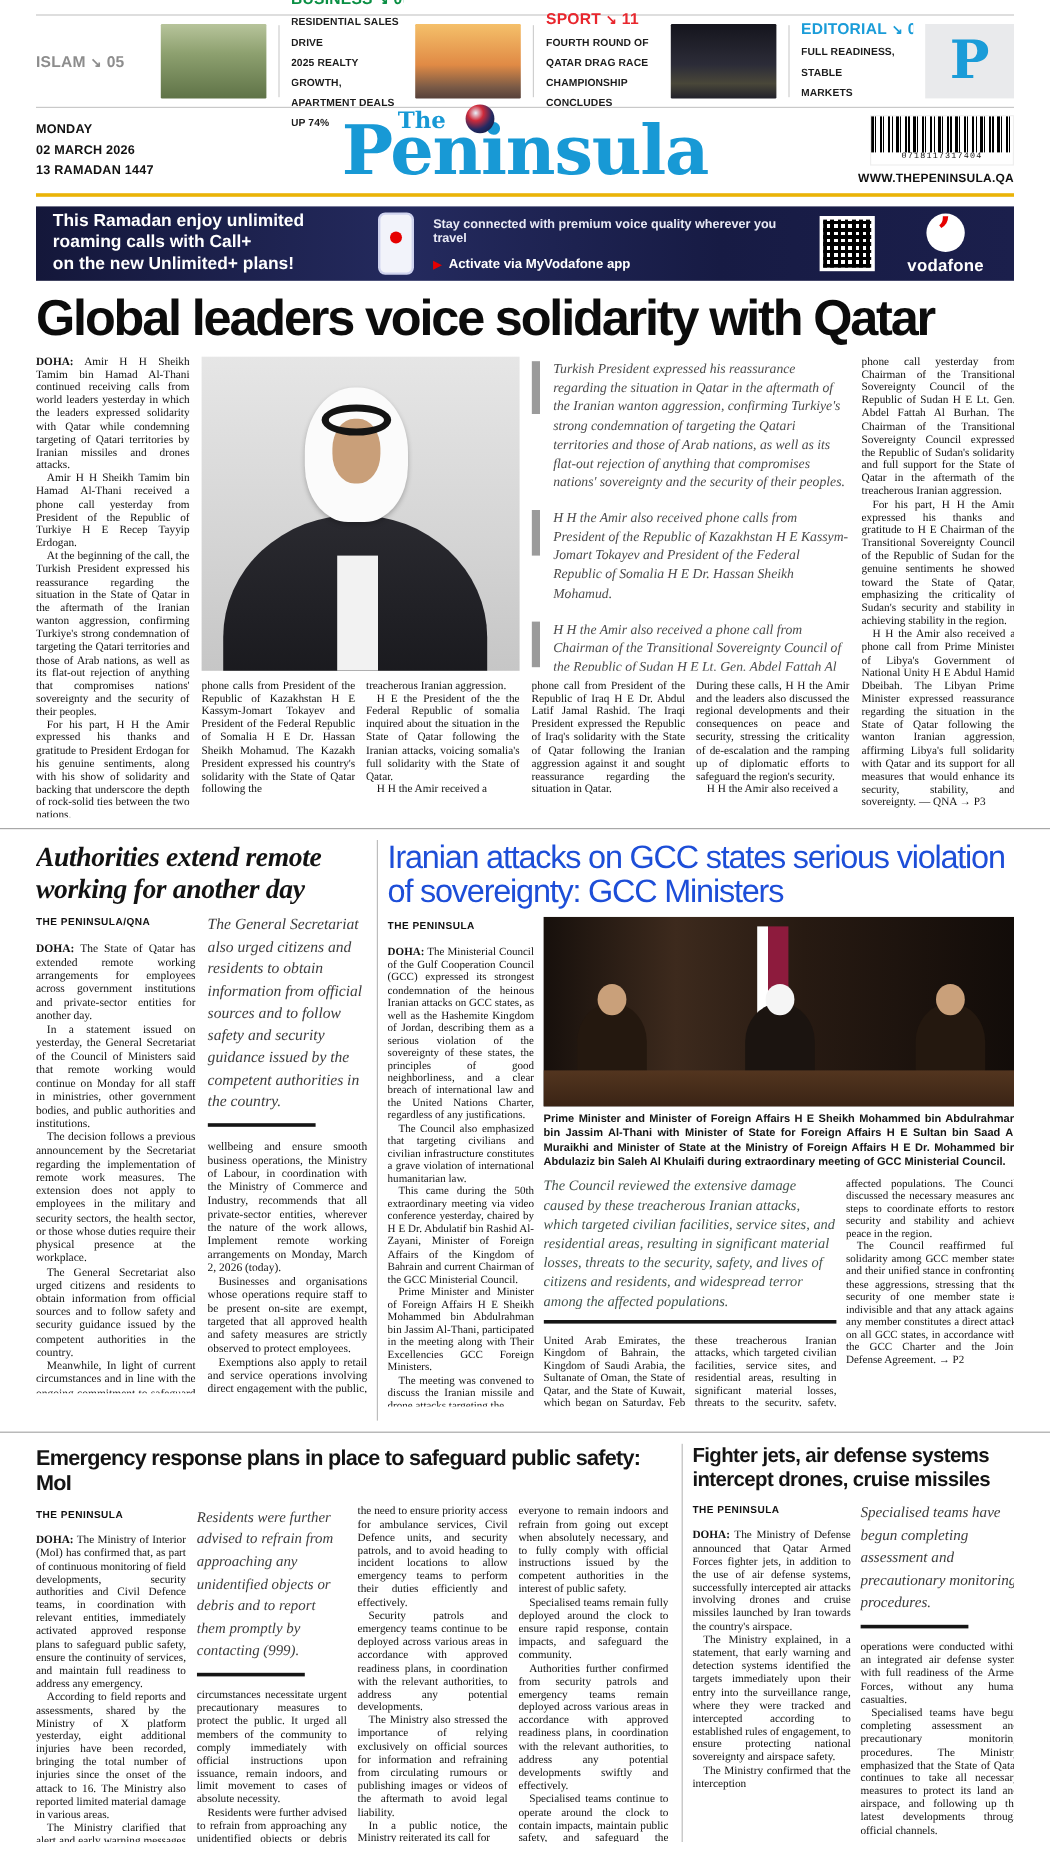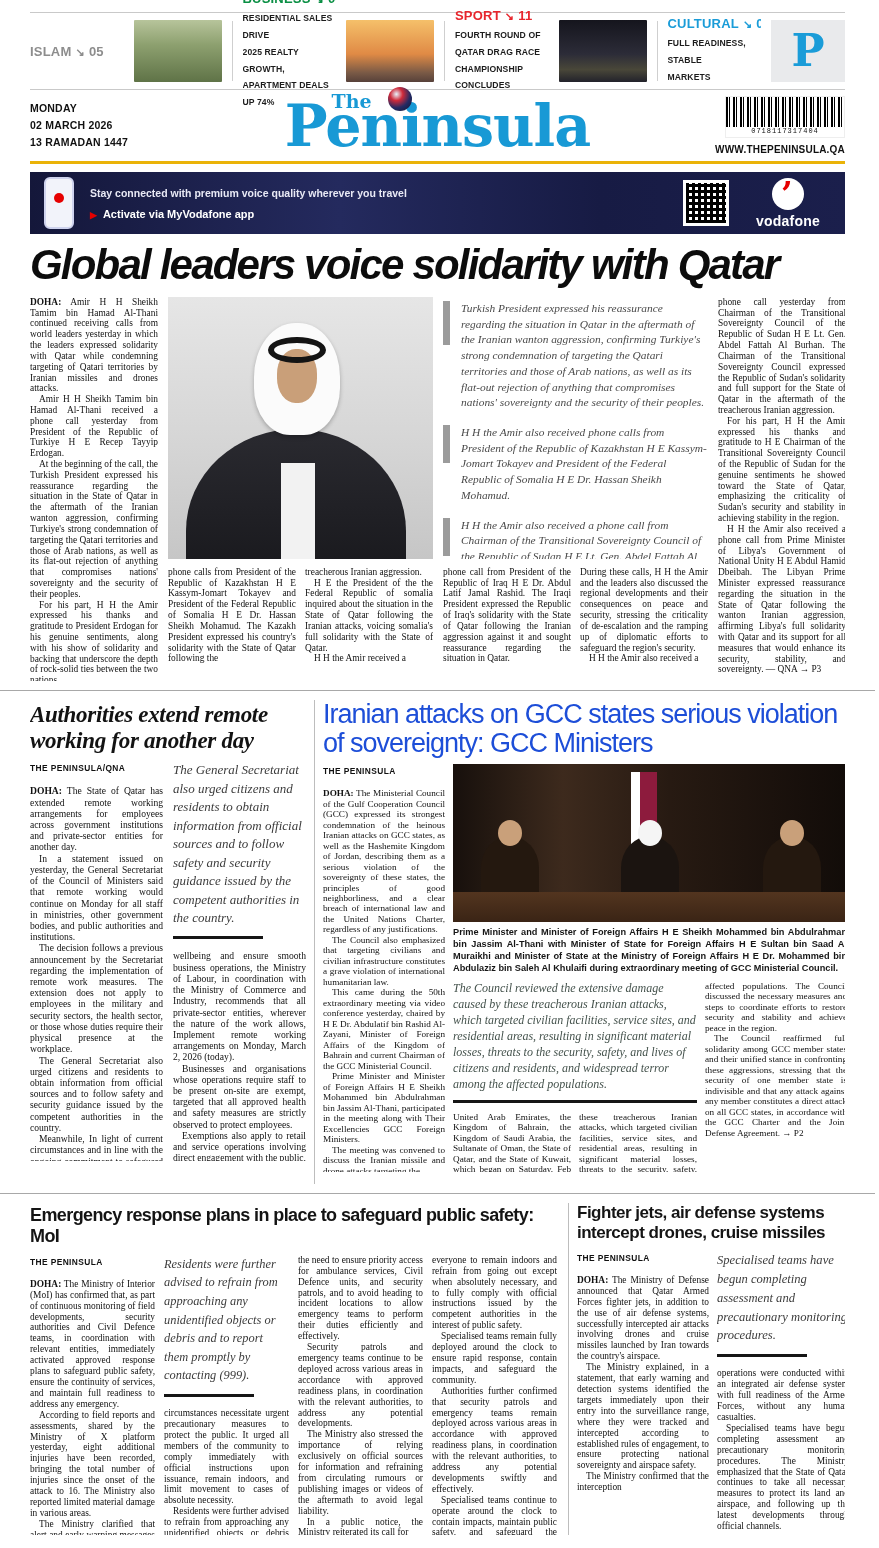--- a/index.html
+++ b/index.html
@@ -53,21 +53,21 @@
     background:repeating-linear-gradient(0deg,#000 0 3px,transparent 3px 6px),
                repeating-linear-gradient(90deg,#000 0 3px,#fff 3px 6px);}
   .vf{display:flex;flex-direction:column;align-items:center;gap:3px;width:86px;flex:none;}
   .vf-roundel{width:32px;height:32px;border-radius:50%;background:#fff;position:relative;}
   .vf-roundel:after{content:"\2019";position:absolute;left:9px;top:-4px;font-family:"DejaVu Serif",serif;
                     font-size:34px;font-weight:700;color:#e60000;}
   .vf-word{font-size:14px;font-weight:700;letter-spacing:.2px;}
 
   
   .main-headline{margin:4px 0 10px 0;font-family:"Liberation Sans",sans-serif;font-weight:900;font-size:42px;
-                 line-height:1.02;letter-spacing:-1.8px;color:#0c0c0c;font-style:italic;}
+                 line-height:1.02;letter-spacing:-1.8px;color:#0c0c0c;}
   .lead-grid{display:flex;gap:10px;height:384px;overflow:hidden;}
   .lcol{width:128px;flex:none;overflow:hidden;}
   .lmid{width:265px;flex:none;display:flex;flex-direction:column;gap:8px;}
   .lead-photo{height:262px;background:linear-gradient(180deg,#e6e6e6 0%,#d4d4d4 60%,#c6c6c6 100%);position:relative;overflow:hidden;flex:none;}
   .amir-robe{position:absolute;bottom:-30px;left:18px;width:220px;height:160px;background:linear-gradient(180deg,#2a2a30,#17171b);
              border-radius:55% 55% 0 0/70% 70% 0 0;}
   .amir-thobe{position:absolute;bottom:0;left:113px;width:34px;height:96px;background:#f2f2f2;}
   .amir-ghutra{position:absolute;top:26px;left:86px;width:86px;height:112px;background:#fbfbfb;border-radius:48% 48% 42% 42%;
                box-shadow:0 2px 4px rgba(0,0,0,.25);}
   .amir-face{position:absolute;top:52px;left:109px;width:40px;height:54px;background:#c99f79;border-radius:46%;}
@@ -175,21 +175,21 @@
           <span>11</span>
       </div>
       <div class="k-lines">FOURTH ROUND OF
 QATAR DRAG RACE
 CHAMPIONSHIP CONCLUDES</div>
     </div>
     <div class="t-photo photo-dragrace"></div>
     <div class="vsep"></div>
     <div class="teaser">
       <div class="kicker" style="color: rgb(26, 156, 216);">
-        <span>CULTURAL</span>
+        <span>EDITORIAL</span>
           <span class="arrow-se"></span>
           <span>02</span>
       </div>
       <div class="k-lines">FULL READINESS,
 STABLE
 MARKETS</div>
     </div>
     <div class="p-logo">
         <span>P</span>
       </div>
@@ -207,20 +207,23 @@
     <div class="mast-right">
       <div class="barcode">
         <div class="bars"></div>
         <div class="bc-num">0718117317404</div>
       </div>
       <div class="site">WWW.THEPENINSULA.QA</div>
     </div>
   </div>
 
   <div class="ad">
+    <div class="ad-head">This Ramadan enjoy unlimited
+roaming calls with Call+
+on the new Unlimited+ plans!</div>
     <div class="ad-phone"></div>
     <div class="ad-mid">
       <div class="ad-tag">Stay connected with premium voice quality wherever you travel</div>
       <div class="ad-cta">Activate via MyVodafone app</div>
     </div>
     <div class="qr">
         <div class="qr-inner"></div>
       </div>
     <div class="vf">
       <div class="vf-roundel"></div>
@@ -384,21 +387,21 @@
         </div>
         <div class="mcol">
             <p>the need to ensure priority access for ambulance services, Civil Defence units, and security patrols, and to avoid heading to incident locations to allow emergency teams to perform their duties efficiently and effectively.</p>
             <p>Security patrols and emergency teams continue to be deployed across various areas in accordance with approved readiness plans, in coordination with the relevant authorities, to address any potential developments.</p>
             <p>The Ministry also stressed the importance of relying exclusively on official sources for information and refraining from circulating rumours or publishing images or videos of the aftermath to avoid legal liability.</p>
             <p>In a public notice, the Ministry reiterated its call for</p>
           </div>
         <div class="mcol">
             <p>everyone to remain indoors and refrain from going out except when absolutely necessary, and to fully comply with official instructions issued by the competent authorities in the interest of public safety.</p>
             <p>Specialised teams remain fully deployed around the clock to ensure rapid response, contain impacts, and safeguard the community.</p>
-            <p>Authorities further confirmed that security patrols and emergency teams remain deployed across various areas in accordance with approved readiness plans, in coordination with the relevant authorities, to address any potential developments swiftly and effectively.</p>
+            <p>Authorities further confirmed from security patrols and emergency teams remain deployed across various areas in accordance with approved readiness plans, in coordination with the relevant authorities, to address any potential developments swiftly and effectively.</p>
             <p>Specialised teams continue to operate around the clock to contain impacts, maintain public safety, and safeguard the community.</p>
           </div>
       </div>
     </div>
     <div class="vdiv"></div>
     <div class="story-def">
       <h2 class="def-headline">Fighter jets, air defense systems intercept drones, cruise missiles</h2>
       <div class="def-cols">
         <div class="dcol">
           <div class="byline">THE PENINSULA</div>

